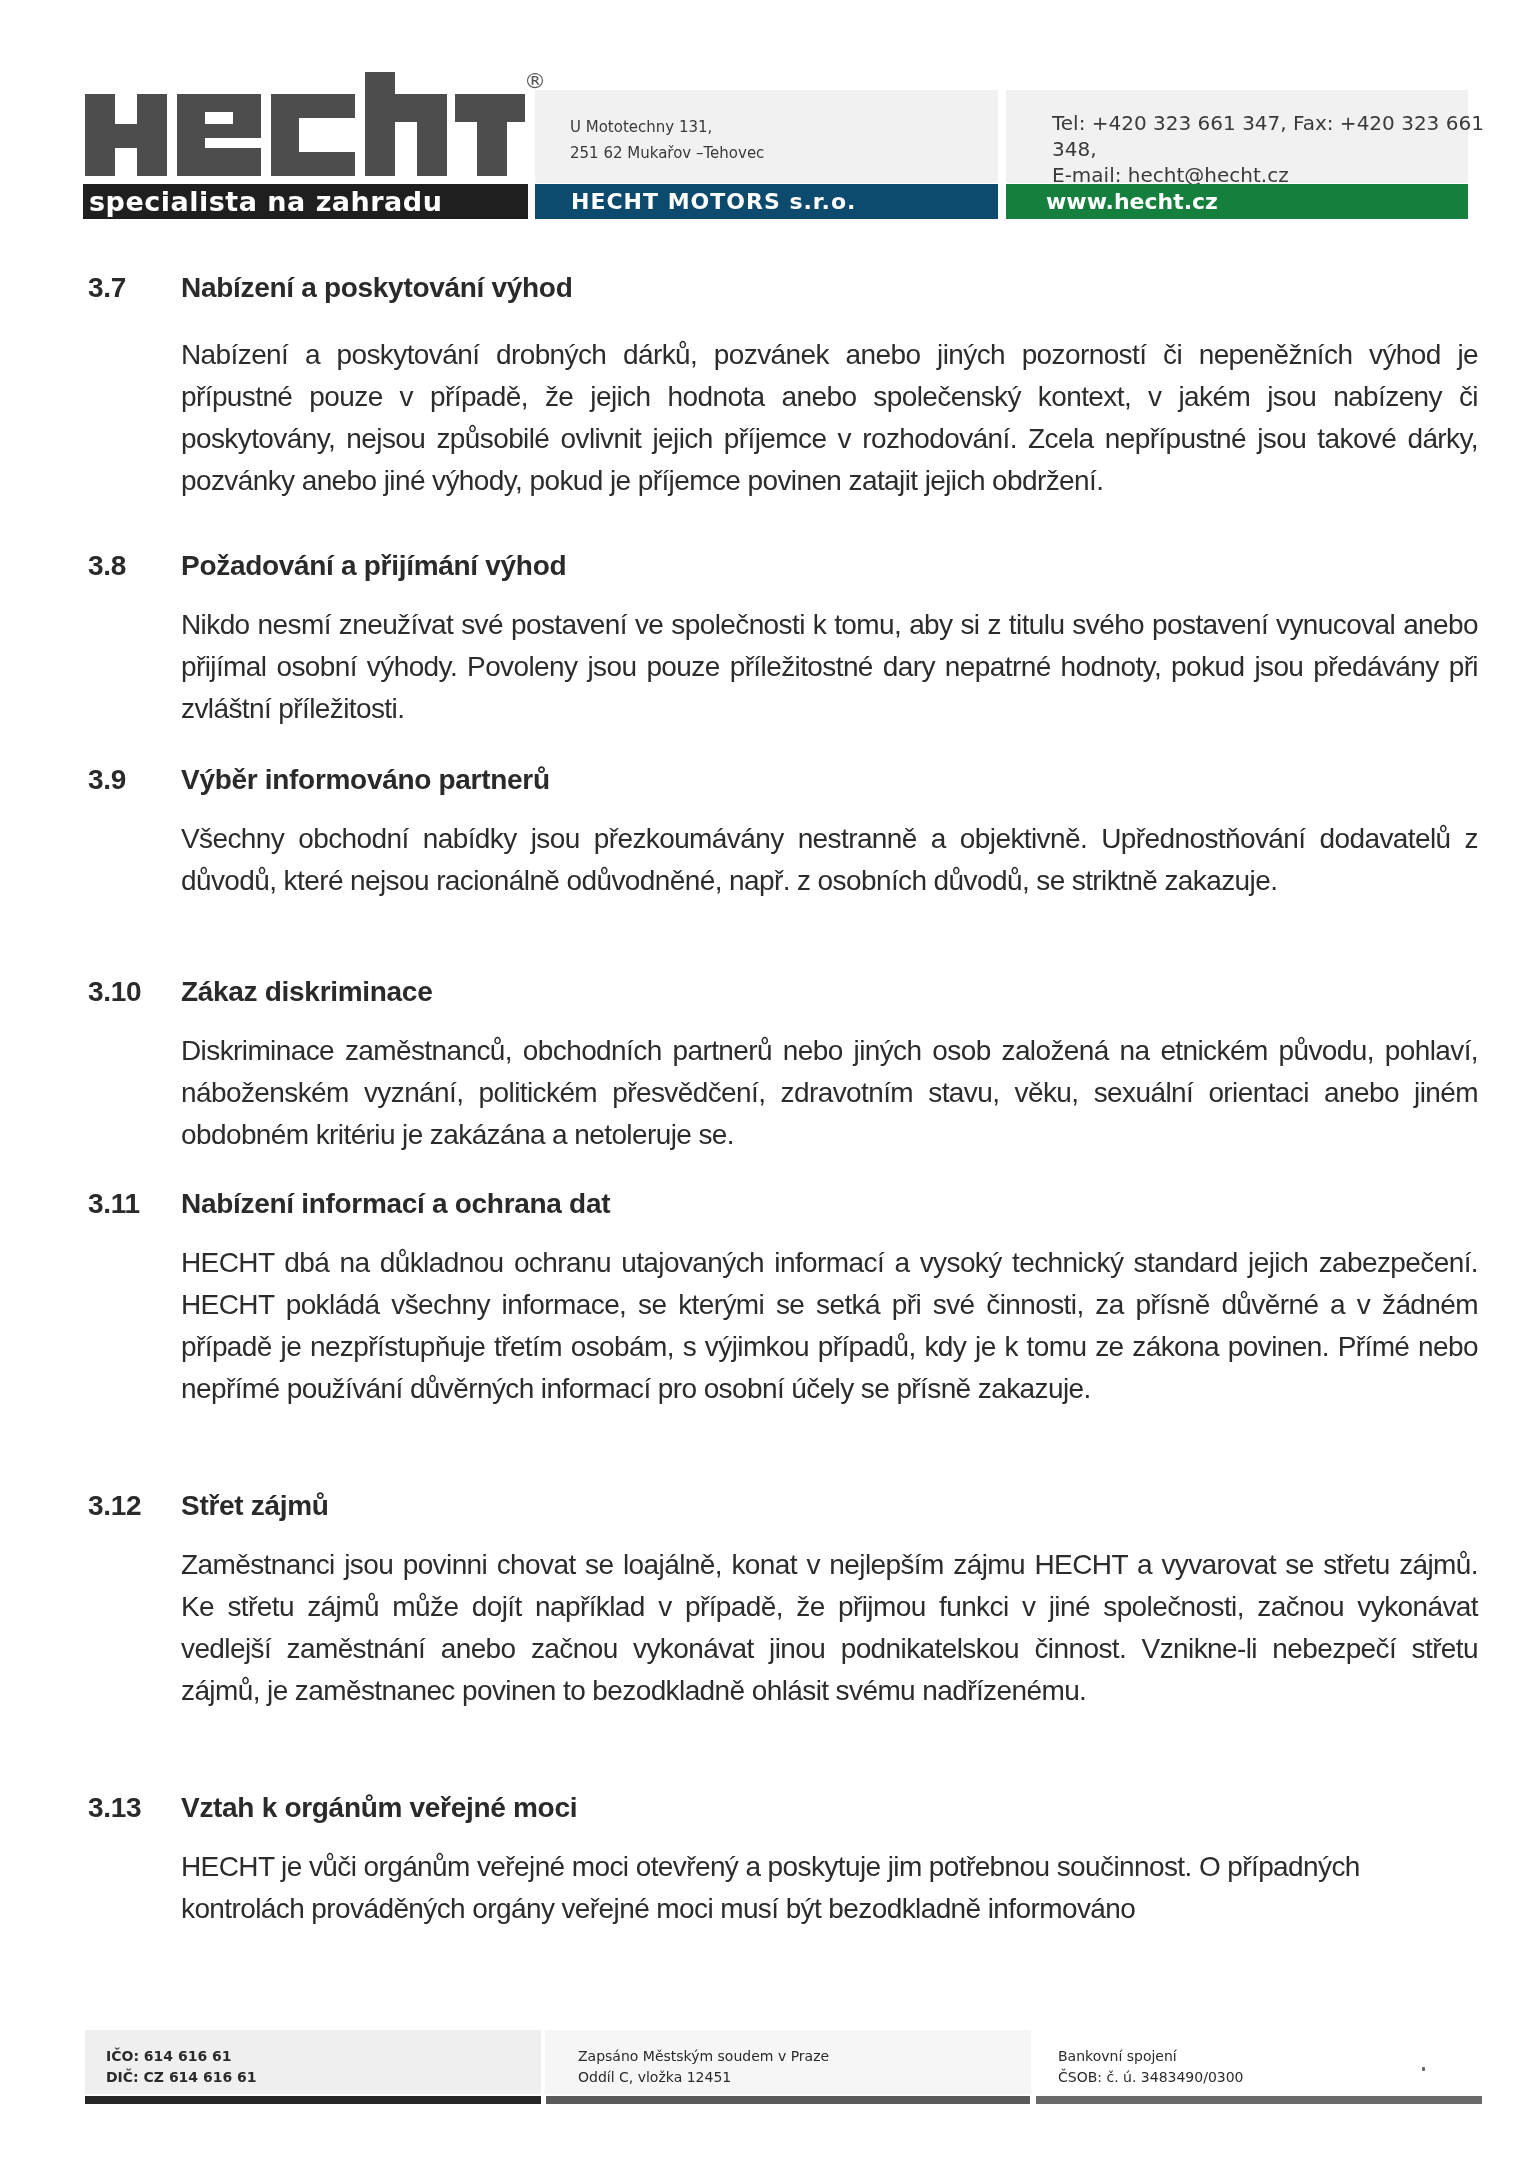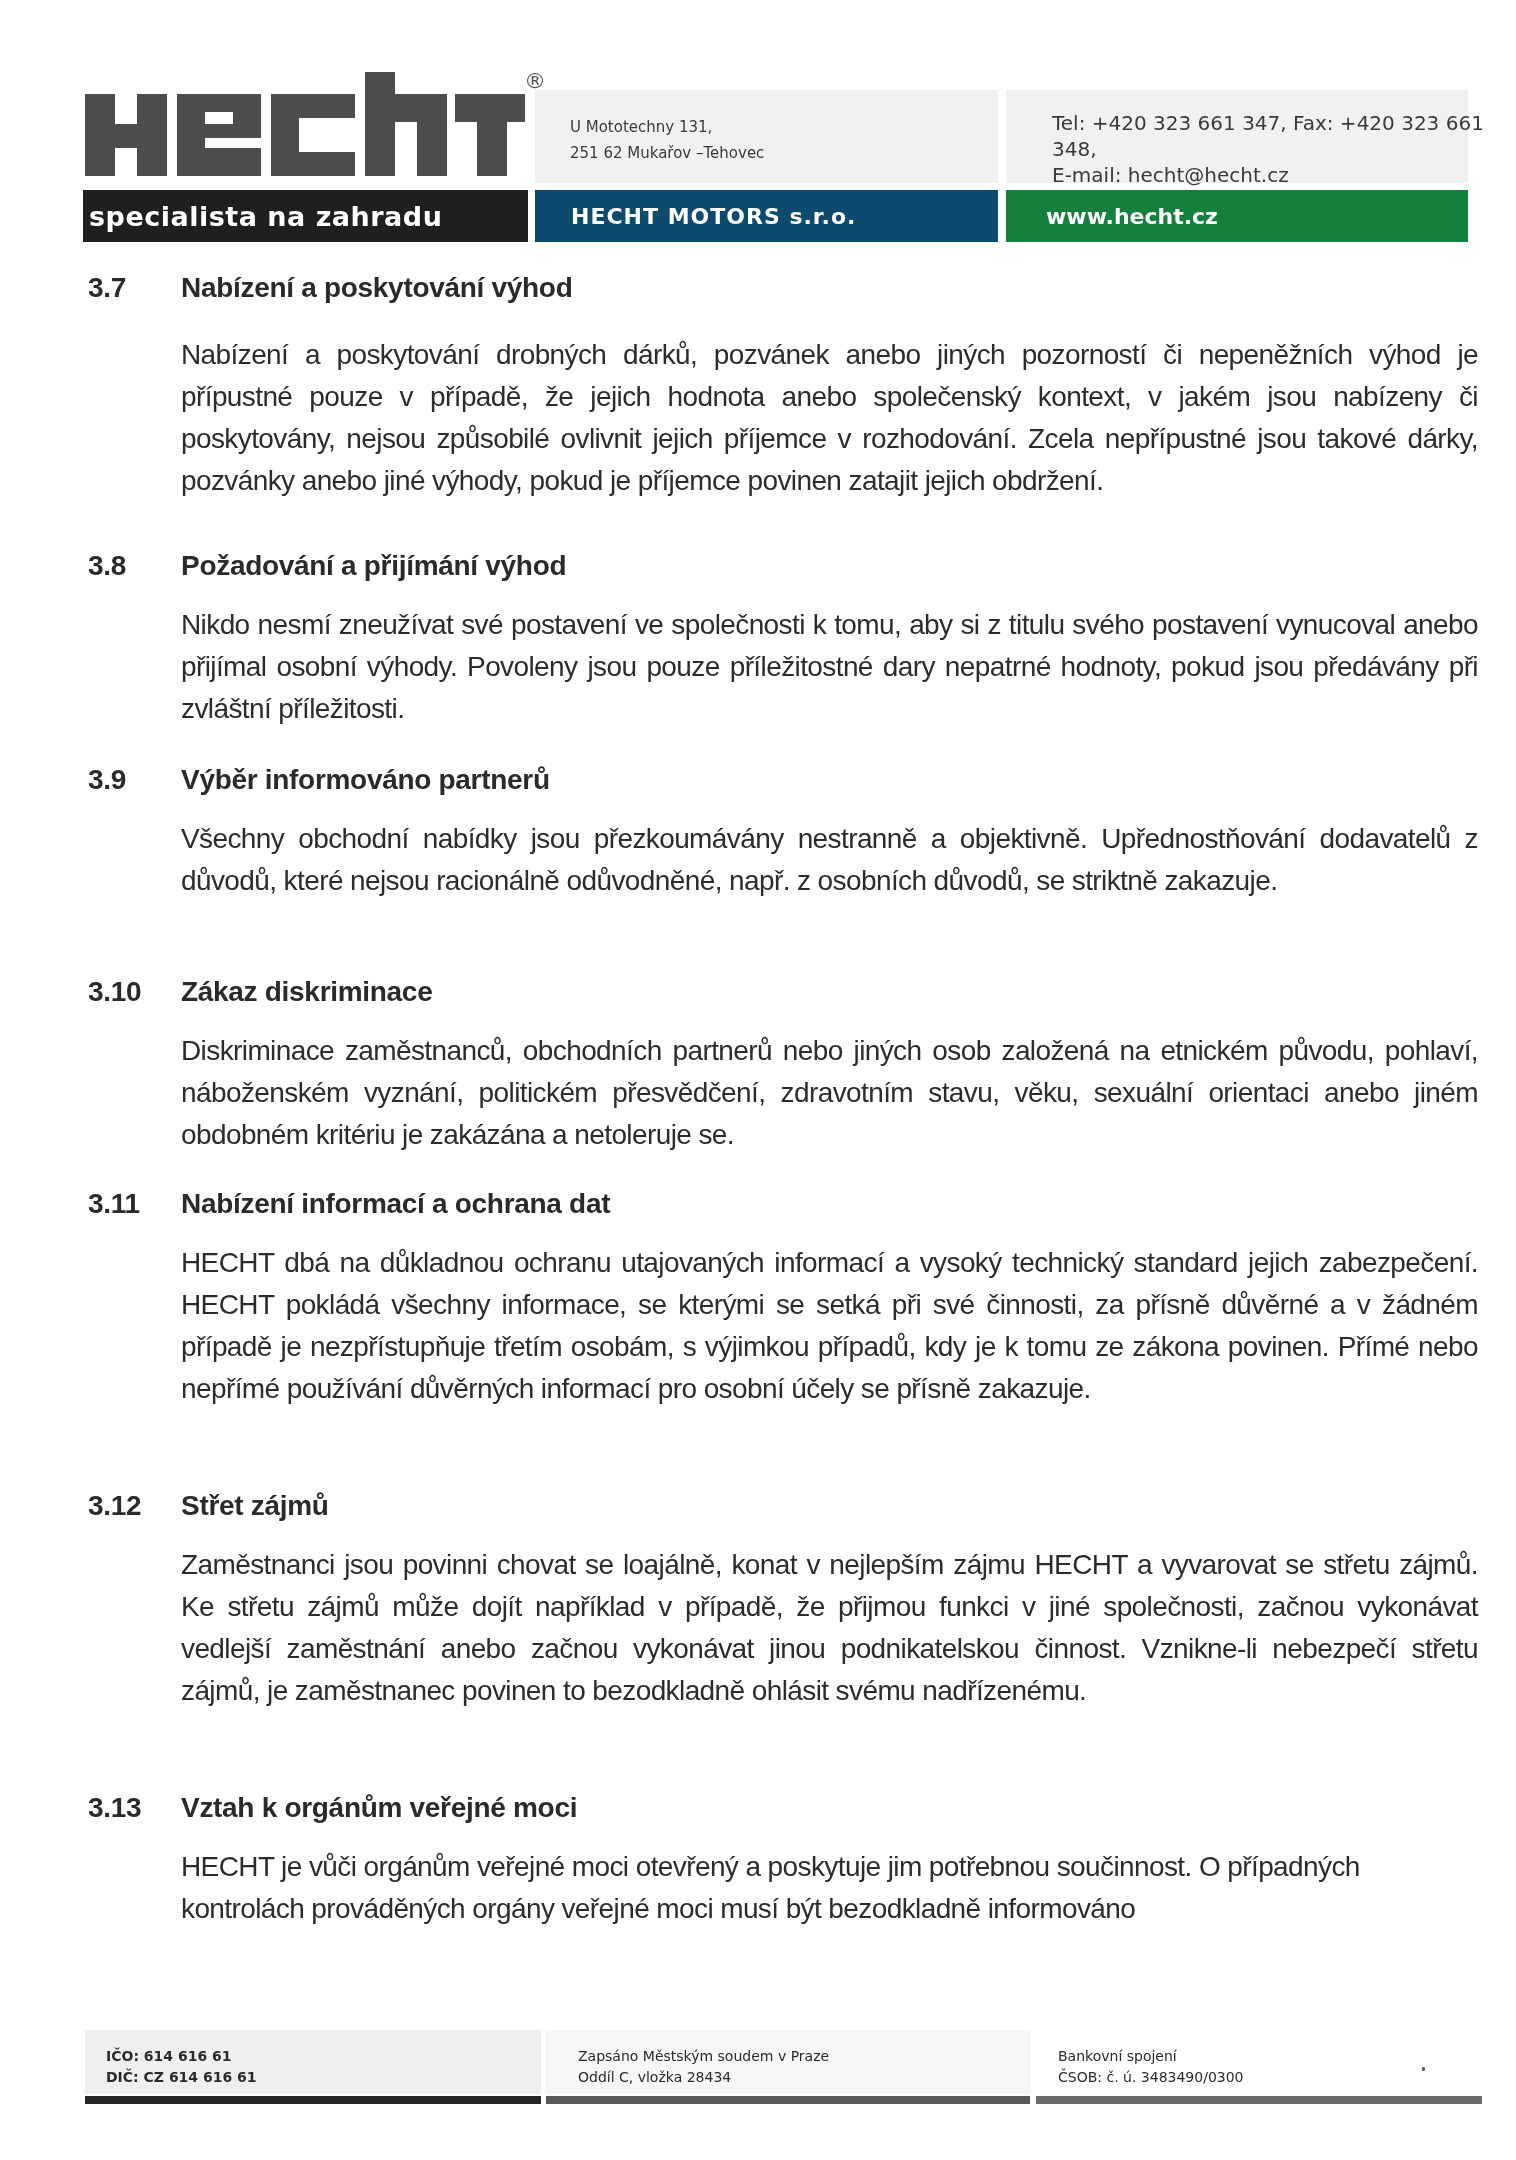--- a/index.html
+++ b/index.html
@@ -18,21 +18,21 @@
   }
   .addr {
     position: absolute; left: 570px; top: 114px; font-size: 15px; line-height: 26px; color: #3a3a3a;
     font-family: "DejaVu Sans", sans-serif;
   }
   .contact {
     position: absolute; left: 1052px; top: 110px; font-size: 20px; line-height: 26px; color: #3a3a3a;
     font-family: "DejaVu Sans", sans-serif;
   }
   .hbar {
-    position: absolute; top: 190px; height: 52px; color: #fff; font-weight: bold;
+    position: absolute; top: 184px; height: 35px; color: #fff; font-weight: bold;
     font-family: "DejaVu Sans", sans-serif; display: flex; align-items: center; box-sizing: border-box;
   }
   .hbar.b1 { left: 83px; width: 445px; background: #1f1f1f; font-size: 27px; padding-left: 6px; letter-spacing: 0.5px; }
   .hbar.b2 { left: 535px; width: 463px; background: #0c4a6e; font-size: 22px; padding-left: 36px; letter-spacing: 1px; }
   .hbar.b3 { left: 1006px; width: 462px; background: #15803d; font-size: 22px; padding-left: 40px; }
   .hgray {
     position: absolute; top: 90px; height: 93px; background: #f1f1f1;
   }
   .hgray.g1 { left: 535px; width: 463px; }
   .hgray.g2 { left: 1006px; width: 462px; }
@@ -167,21 +167,21 @@
 <div>
   <div class="fbg" style="left:85px; width:456px;"></div>
   <div class="fbg" style="left:545px; width:486px; background:#f6f6f6;"></div>
 
   <div class="fcol bold" style="left:106px;">
     <div>IČO: 614 616 61</div>
     <div>DIČ: CZ 614 616 61</div>
   </div>
   <div class="fcol" style="left:578px;">
     <div>Zapsáno Městským soudem v Praze</div>
-    <div>Oddíl C, vložka 28434</div>
+    <div>Oddíl C, vložka 12451</div>
   </div>
   <div class="fcol" style="left:1058px;">
     <div>Bankovní spojení</div>
     <div>ČSOB: č. ú. 3483490/0300</div>
   </div>
   <div class="tick"></div>
 
   <div class="fline" style="left:85px; width:456px; background:#262626;"></div>
   <div class="fline" style="left:546px; width:484px; background:#5a5a5a;"></div>
   <div class="fline" style="left:1036px; width:446px; background:#6a6a6a;"></div>

